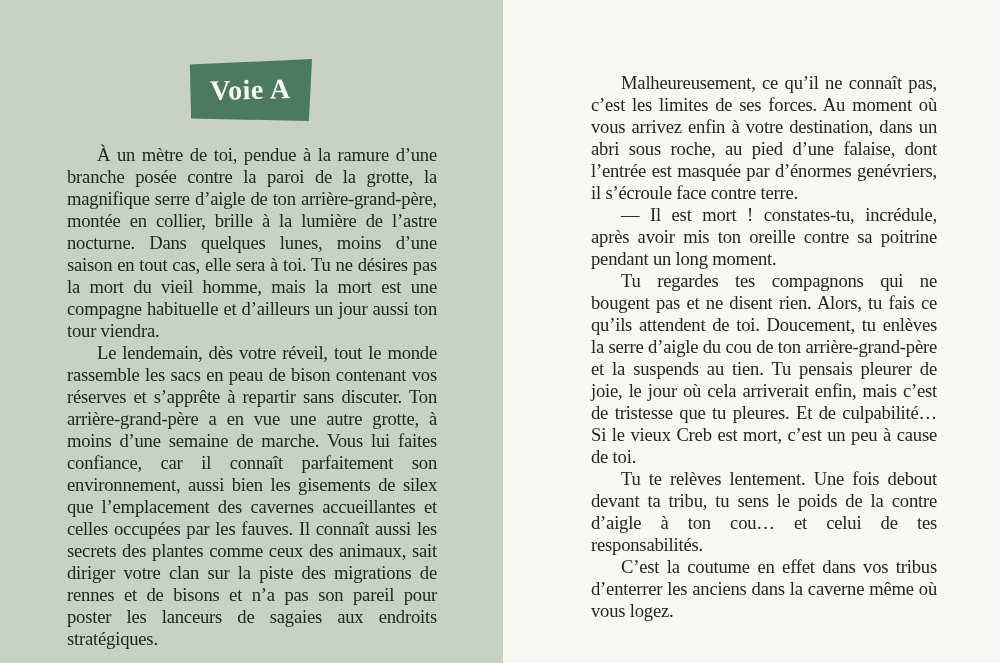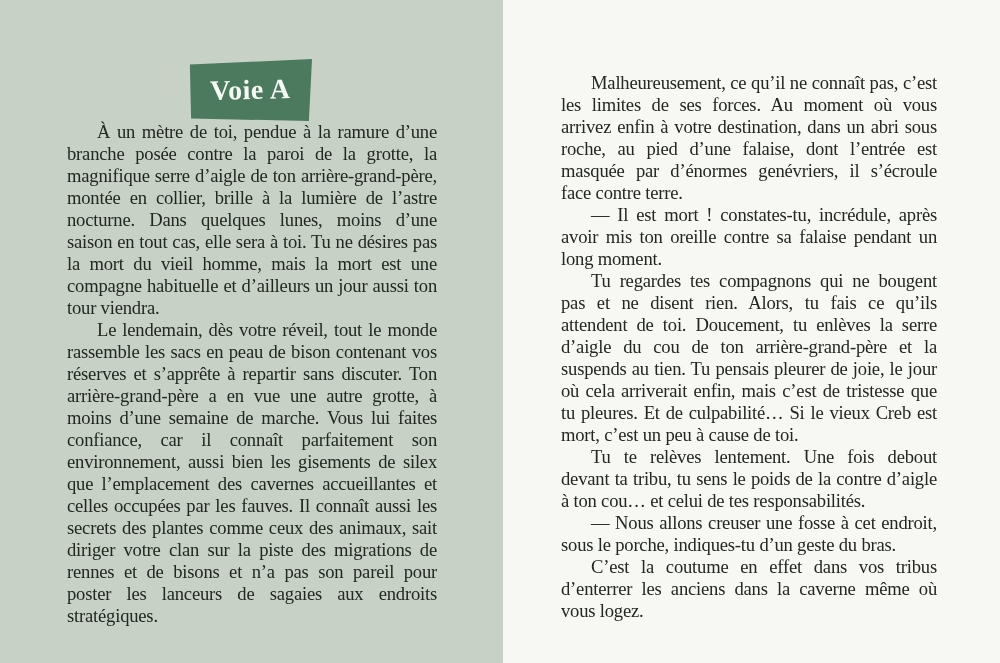--- a/index.html
+++ b/index.html
@@ -19,21 +19,21 @@
   }
   .page{height:663px;}
   .page-left{
     width:503px;
     background:var(--left_bg);
     padding:0 66px 0 67px;
   }
   .page-right{
     flex:1;
     background:var(--right_bg);
-    padding:72px 63px 0 58px;
+    padding:72px 63px 0 88px;
   }
   .badge{
     margin:59px 0 0 121px;
     width:124px;
     height:62px;
     background:var(--badge_bg);
     clip-path:polygon(1.5% 9%, 100% 0%, 97.5% 100%, 2.5% 96%);
     display:flex;
     align-items:center;
     justify-content:center;
@@ -47,37 +47,37 @@
   }
   p.body-par{
     color:var(--text);
     font-size:18.6px;
     line-height:22px;
     text-align:justify;
     text-indent:30px;
     letter-spacing:-0.2px;
   }
   .page-left p.body-par:first-of-type{
+    margin-top:23px;
   }
 </style>
 </head>
 <body>
 
 <div class="spread">
 
   <section class="page page-left">
     <div class="badge">
       <span class="badge-label">Voie A</span>
     </div>
     <p class="body-par">À un mètre de toi, pendue à la ramure d’une branche posée contre la paroi de la grotte, la magnifique serre d’aigle de ton arrière-grand-père, montée en collier, brille à la lumière de l’astre nocturne. Dans quelques lunes, moins d’une saison en tout cas, elle sera à toi. Tu ne désires pas la mort du vieil homme, mais la mort est une compagne habituelle et d’ailleurs un jour aussi ton tour viendra.</p>
     <p class="body-par">Le lendemain, dès votre réveil, tout le monde rassemble les sacs en peau de bison contenant vos réserves et s’apprête à repartir sans discuter. Ton arrière-grand-père a en vue une autre grotte, à moins d’une semaine de marche. Vous lui faites confiance, car il connaît parfaitement son environnement, aussi bien les gisements de silex que l’emplacement des cavernes accueillantes et celles occupées par les fauves. Il connaît aussi les secrets des plantes comme ceux des animaux, sait diriger votre clan sur la piste des migrations de rennes et de bisons et n’a pas son pareil pour poster les lanceurs de sagaies aux endroits stratégiques.</p>
   </section>
 
   <section class="page page-right">
     <p class="body-par">Malheureusement, ce qu’il ne connaît pas, c’est les limites de ses forces. Au moment où vous arrivez enfin à votre destination, dans un abri sous roche, au pied d’une falaise, dont l’entrée est masquée par d’énormes genévriers, il s’écroule face contre terre.</p>
-    <p class="body-par">— Il est mort ! constates-tu, incrédule, après avoir mis ton oreille contre sa falaise pendant un long moment.</p>
+    <p class="body-par">— Il est mort ! constates-tu, incrédule, après avoir mis ton oreille contre sa poitrine pendant un long moment.</p>
     <p class="body-par">Tu regardes tes compagnons qui ne bougent pas et ne disent rien. Alors, tu fais ce qu’ils attendent de toi. Doucement, tu enlèves la serre d’aigle du cou de ton arrière-grand-père et la suspends au tien. Tu pensais pleurer de joie, le jour où cela arriverait enfin, mais c’est de tristesse que tu pleures. Et de culpabilité… Si le vieux Creb est mort, c’est un peu à cause de toi.</p>
     <p class="body-par">Tu te relèves lentement. Une fois debout devant ta tribu, tu sens le poids de la contre d’aigle à ton cou… et celui de tes responsabilités.</p>
-    <p class="body-par">— Nous allons creuser une fosse à cet endroit, sous le porche, indiques-tu d’un geste du bras.</p>
     <p class="body-par">C’est la coutume en effet dans vos tribus d’enterrer les anciens dans la caverne même où vous logez.</p>
   </section>
 
 </div>
 
 </body></html>

